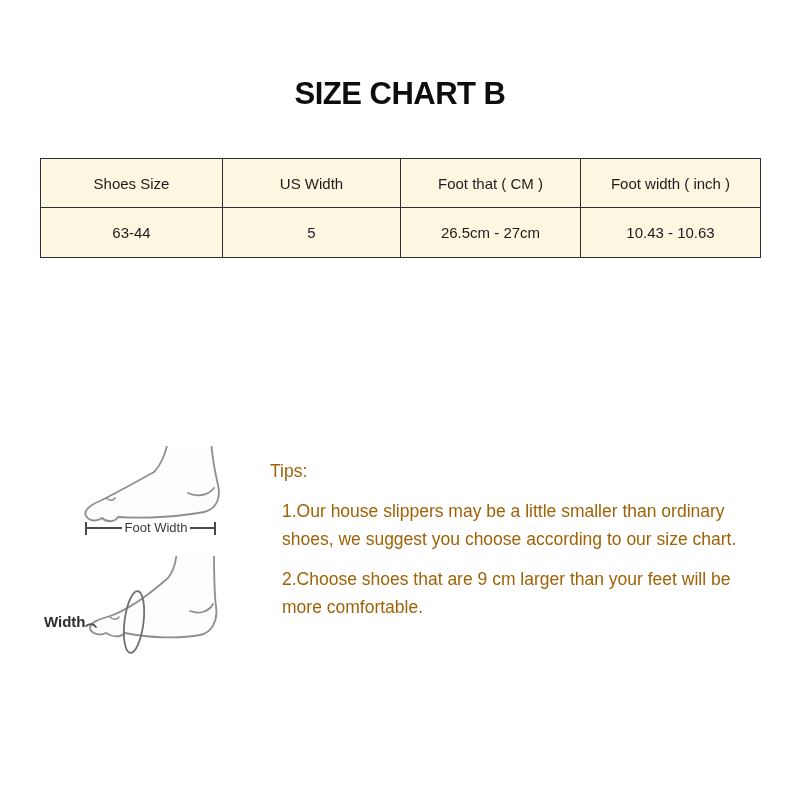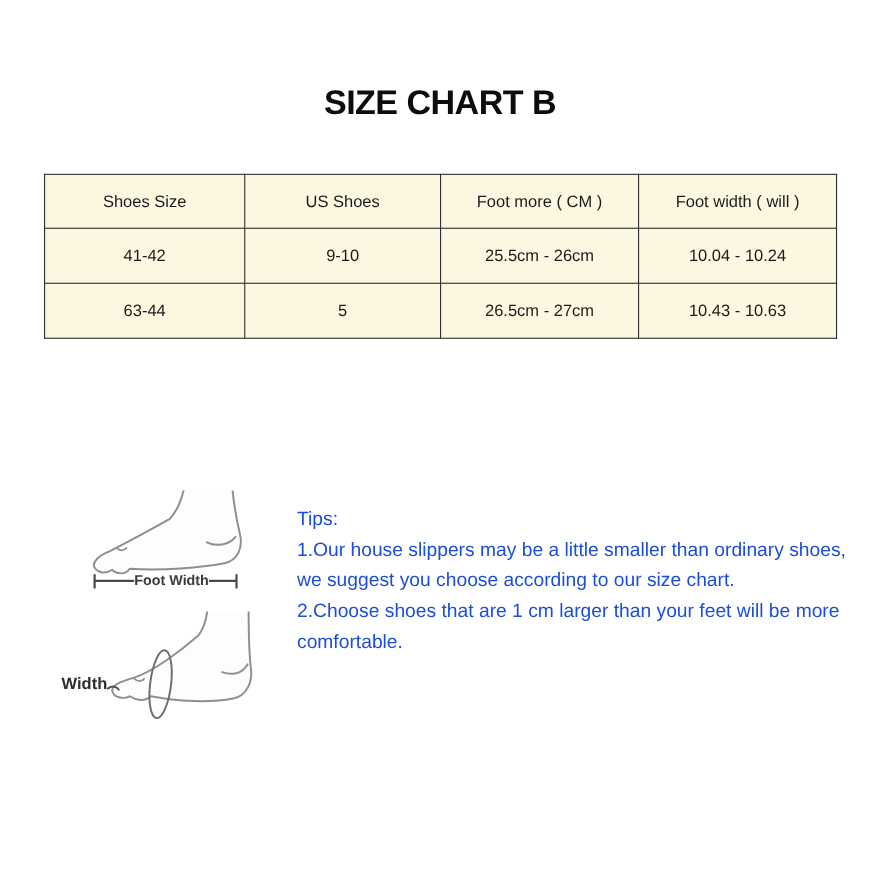--- a/index.html
+++ b/index.html
@@ -20,67 +20,61 @@
     border:1.5px solid #2e2e2e;
     background:#fcf7e0;
     font-size:15px;font-weight:normal;color:#1c1c1c;
     text-align:center;vertical-align:middle;padding:0;
   }
   .size-table thead tr{height:49px;}
   .size-table tbody tr{height:50px;}
 
   .diagram{position:absolute;}
   .foot1{left:78px;top:446px;width:160px;height:100px;}
-  .foot2{left:52px;top:556px;width:185px;height:105px;}
+  .foot2{left:40px;top:556px;width:185px;height:105px;}
   .diagram svg{position:absolute;left:0;top:0;overflow:hidden;}
   .measure-label{
     position:absolute;left:40px;top:74px;width:76px;text-align:center;
-    font-size:13px;font-weight:bold;color:#3a3a3a;white-space:nowrap;
+    font-size:13px;font-weight:normal;color:#3a3a3a;white-space:nowrap;
   }
   .width-label{
     position:absolute;left:4px;top:57px;
     font-size:15px;font-weight:bold;color:#2e2e2e;white-space:nowrap;
   }
 
   .tips{
     position:absolute;left:270px;top:457px;width:499px;
-    font-size:17.5px;line-height:28px;color:#1d4ed8;
+    font-size:17.5px;line-height:28px;color:#a16207;
   }
   .tips-heading{margin:0;}
-  .tips-line{margin:0;}
+  .tips-line{margin:12px;}
 </style>
 </head>
 <body>
 
 <div class="page">
 
   <h1 class="title">SIZE CHART B</h1>
 
   <table class="size-table">
     <colgroup>
       <col style="width:182px">
         <col style="width:178px">
         <col style="width:180px">
         <col style="width:180px">
     </colgroup>
     <thead>
       <tr>
         <th>Shoes Size</th>
-        <th>US Shoes</th>
-        <th>Foot more ( CM )</th>
-        <th>Foot width ( will )</th>
+        <th>US Width</th>
+        <th>Foot that ( CM )</th>
+        <th>Foot width ( inch )</th>
       </tr>
     </thead>
     <tbody>
-      <tr>
-        <td>41-42</td>
-        <td>9-10</td>
-        <td>25.5cm - 26cm</td>
-        <td>10.04 - 10.24</td>
-      </tr>
       <tr>
         <td>63-44</td>
         <td>5</td>
         <td>26.5cm - 27cm</td>
         <td>10.43 - 10.63</td>
       </tr>
     </tbody>
   </table>
 
   <div class="diagram foot1">
@@ -119,16 +113,16 @@
       <path d="M70,61 C73,64 77,64 79,61" fill="none" stroke="#8f8f8f" stroke-width="1.6" stroke-linecap="round"></path>
       <path d="M46,70 C50,67 54,68 56,71" fill="none" stroke="#555555" stroke-width="1.8" stroke-linecap="round"></path>
       <ellipse cx="94" cy="66" rx="9.5" ry="31" transform="rotate(7 94 66)" fill="none" stroke="#6f6f6f" stroke-width="1.8"></ellipse>
     </svg>
     <span class="width-label">Width</span>
   </div>
 
   <div class="tips">
     <div class="tips-heading">Tips:</div>
     <div class="tips-line">1.Our house slippers may be a little smaller than ordinary shoes, we suggest you choose according to our size chart.</div>
-    <div class="tips-line">2.Choose shoes that are 1 cm larger than your feet will be more comfortable.</div>
+    <div class="tips-line">2.Choose shoes that are 9 cm larger than your feet will be more comfortable.</div>
   </div>
 
 </div>
 
 </body></html>

